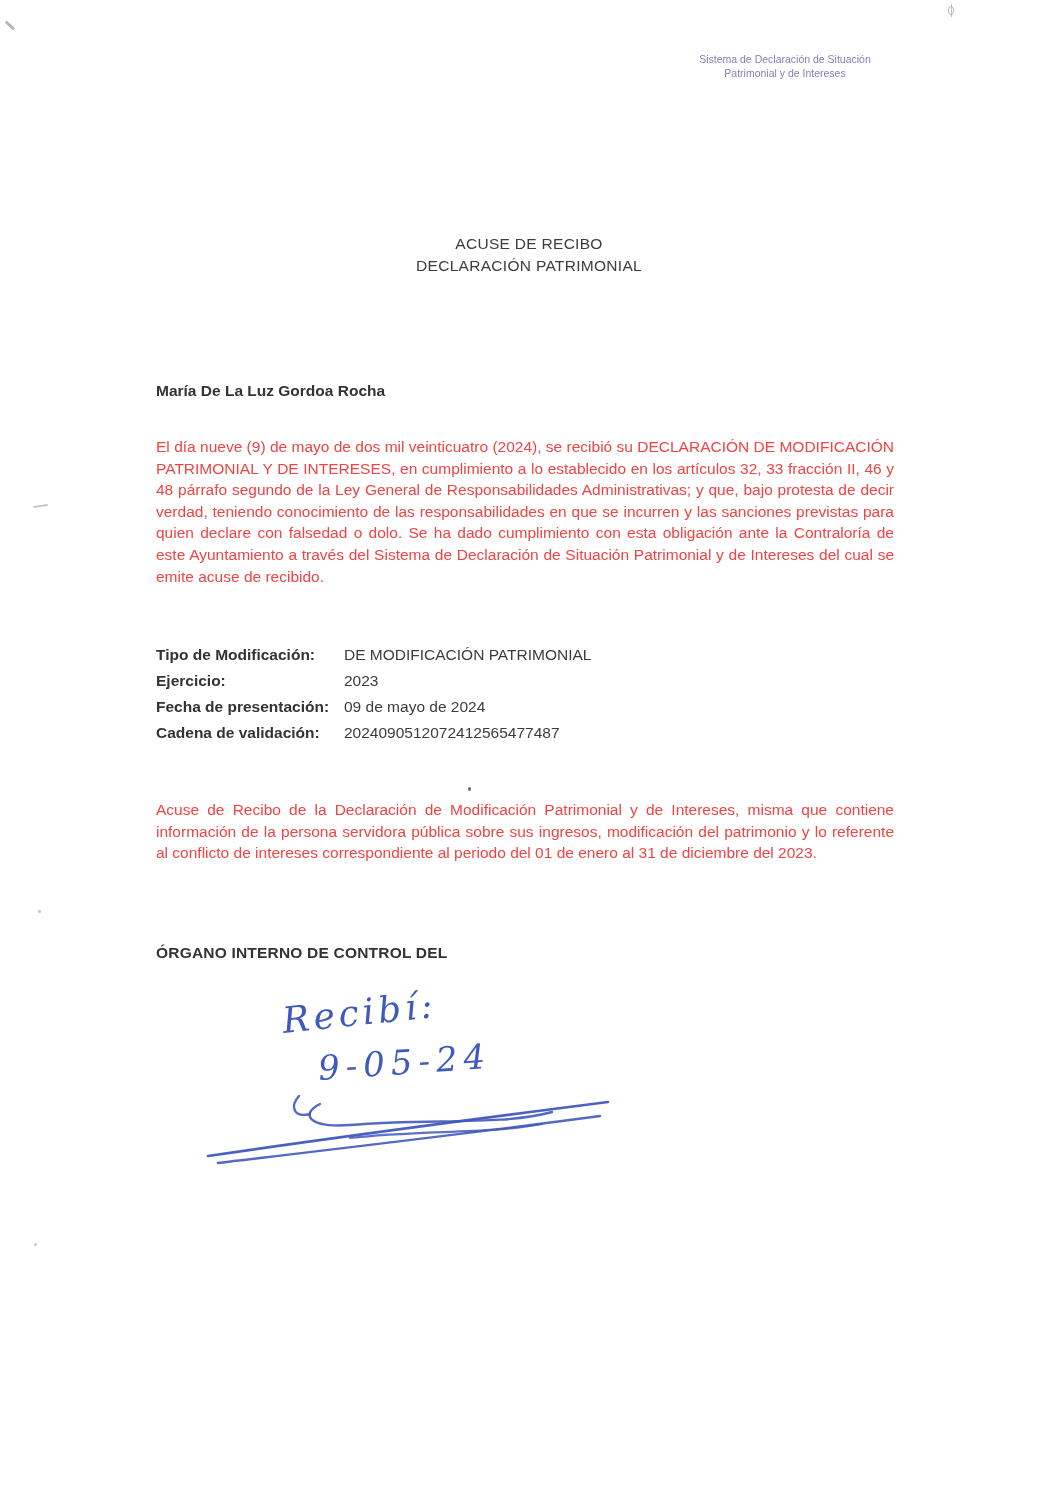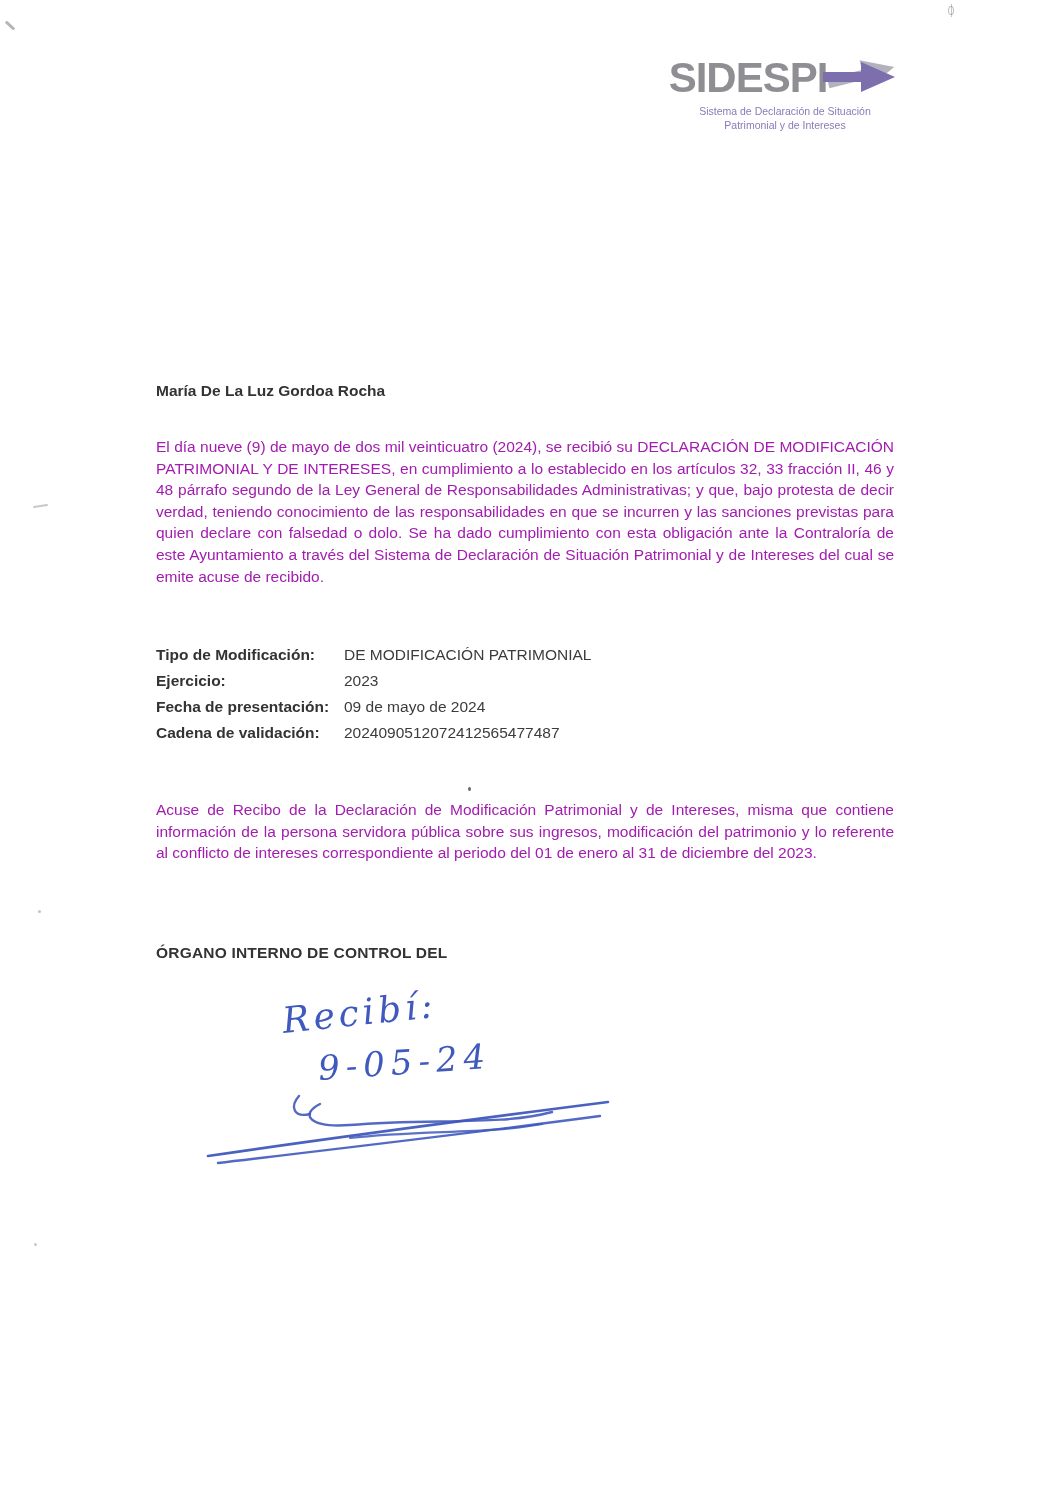--- a/index.html
+++ b/index.html
@@ -32,21 +32,21 @@
     text-align:center; font-size:15.5px; line-height:22px;
     color:#3c3c3c; letter-spacing:0.3px;
   }
 
   
   .col { position:absolute; left:156px; width:738px; }
 
   .recipient { top:380px; font-weight:bold; font-size:15.5px; line-height:22.5px; color:#333; }
 
   .para {
-    text-align:justify; font-size:15.5px; line-height:21.6px; color:#a21caf;
+    text-align:justify; font-size:15.5px; line-height:21.6px; color:#ef4444;
   }
   .para1 { top:436px; }
   .para2 { top:799px; }
 
   
   .details { top:644px; font-size:15.5px; }
   .detail-row { display:flex; line-height:21px; margin-bottom:5px; }
   .detail-label { width:188px; flex-shrink:0; font-weight:bold; color:#333; }
   .detail-value { color:#3c3c3c; }
 
@@ -68,39 +68,28 @@
   .a-dot1   { top:787px; left:468px; width:3px; height:4px; background:#444; border-radius:50%; opacity:.8; }
   .a-dot2   { top:910px; left:38px; width:3px; height:3px; background:#9a9a9a; border-radius:50%; opacity:.6; }
   .a-dot3   { top:1243px; left:34px; width:3px; height:3px; background:#9a9a9a; border-radius:50%; opacity:.55; }
 </style>
 </head>
 <body>
 
 <div class="page">
 
   <div class="logo">
-    <div class="logo-row">
-      <span class="brand">SIDESPI</span>
-      <span class="logo-arrow">
-        <svg width="78" height="52" viewBox="0 0 78 52">
-          <g transform="rotate(-14 39 26)" opacity="0.75">
-            <rect x="4" y="22" width="38" height="10" fill="#9a98a8"></rect>
-            <polygon points="40,12 72,27 40,42" fill="#9a98a8"></polygon>
-          </g>
-          <g>
-            <rect x="0" y="24" width="40" height="10" fill="#7d6fae"></rect>
-            <polygon points="38,14 72,29 38,44" fill="#7d6fae"></polygon>
-          </g>
-        </svg>
-      </span>
-    </div>
     <div class="logo-subtitle">Sistema de Declaración de Situación</div>
     <div class="logo-subtitle">Patrimonial y de Intereses</div>
   </div>
 
+  <div class="doc-title">
+    <div>ACUSE DE RECIBO</div>
+    <div>DECLARACIÓN PATRIMONIAL</div>
+  </div>
 
   <div class="col recipient">
     <div>María De La Luz Gordoa Rocha</div>
   </div>
 
   <div class="col para para1">El día nueve (9) de mayo de dos mil veinticuatro (2024), se recibió su DECLARACIÓN DE MODIFICACIÓN PATRIMONIAL Y DE INTERESES, en cumplimiento a lo establecido en los artículos 32, 33 fracción II, 46 y 48 párrafo segundo de la Ley General de Responsabilidades Administrativas; y que, bajo protesta de decir verdad, teniendo conocimiento de las responsabilidades en que se incurren y las sanciones previstas para quien declare con falsedad o dolo. Se ha dado cumplimiento con esta obligación ante la Contraloría de este Ayuntamiento a través del Sistema de Declaración de Situación Patrimonial y de Intereses del cual se emite acuse de recibido.</div>
 
   <div class="col details">
     <div class="detail-row">
       <div class="detail-label">Tipo de Modificación:</div>

